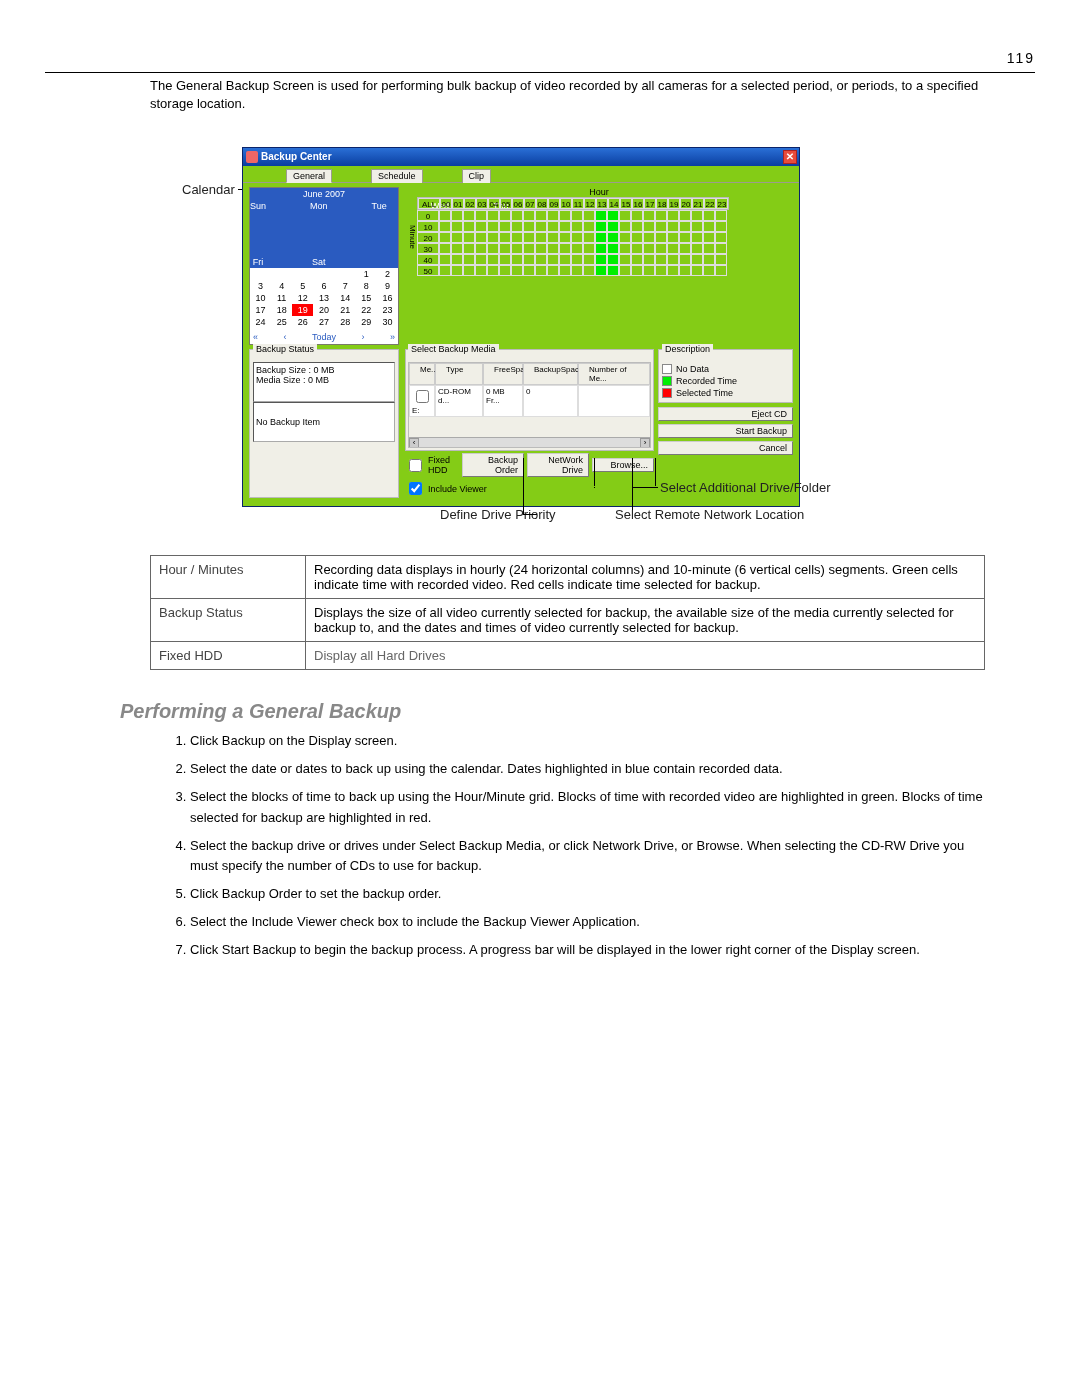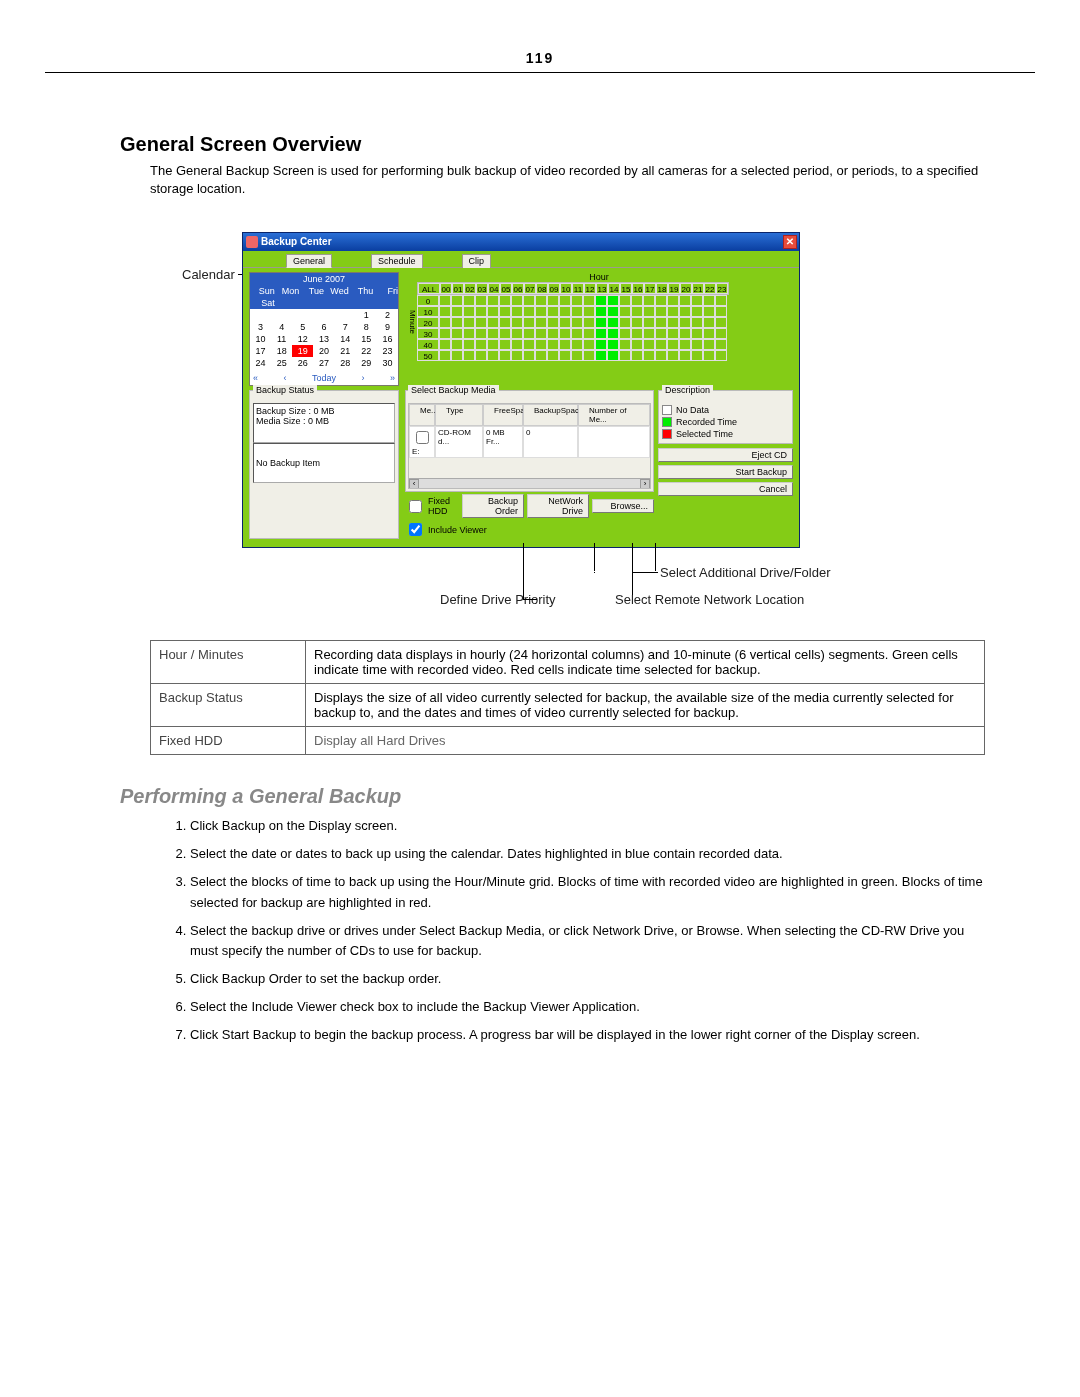--- a/index.html
+++ b/index.html
@@ -10,25 +10,24 @@
     width: 1080px;
   }
   .page {
     padding: 50px 45px 40px 45px;
   }
   .hdr-bar {
     border-bottom: 1px solid #000;
     margin-bottom: 4px;
   }
   .page-no {
-    text-align: center;
+    text-align: right;
     font-size: 14px;
     letter-spacing: 2px;
     padding-bottom: 6px;
-    font-weight: bold;
   }
   h1 {
     font-size: 20px;
     font-weight: bold;
     margin: 60px 0 6px 75px;
   }
   .intro {
     font-size: 13px;
     margin: 0 45px 0 105px;
     line-height: 1.35;
@@ -135,23 +134,24 @@
     font-size: 9px;
   }
   .cal-head {
     background: #2a5bc0;
     color: #fff;
     text-align: center;
     padding: 1px 0;
   }
   .cal-wk {
     display: grid;
-    grid-template-columns: repeat(6,1fr);
+    grid-template-columns: repeat(5,1fr);
     background: #2a5bc0; color: #fff;
-    text-align: right;
+    text-align: center;
+    gap: 44px;
   }
   .cal-wk div { padding: 1px 0; }
   .cal-grid {
     display: grid;
     grid-template-columns: repeat(7,1fr);
     text-align: center;
   }
   .cal-grid div { padding: 1px 0; }
   .cal-grid .sel { background: #f00; color: #fff; }
   .cal-foot {
@@ -250,21 +250,20 @@
 
 </style>
 </head>
 <body>
 
 <div class="page">
   <div class="hdr-bar">
     <div class="page-no">119</div>
   </div>
 
-  <h1>General Screen Overview</h1>
   <p class="intro">The General Backup Screen is used for performing bulk backup of video recorded by all cameras for a selected period, or periods, to a specified storage location.</p>
 
   <div class="shot-wrap">
 
     <div class="callout" style="left:42px;top:35px;">Calendar</div>
     <div class="line-h" style="left:98px;top:42px;width:14px;"></div>
 
     <div class="window">
       <div class="titlebar">
         <span class="title-icon"></span>

